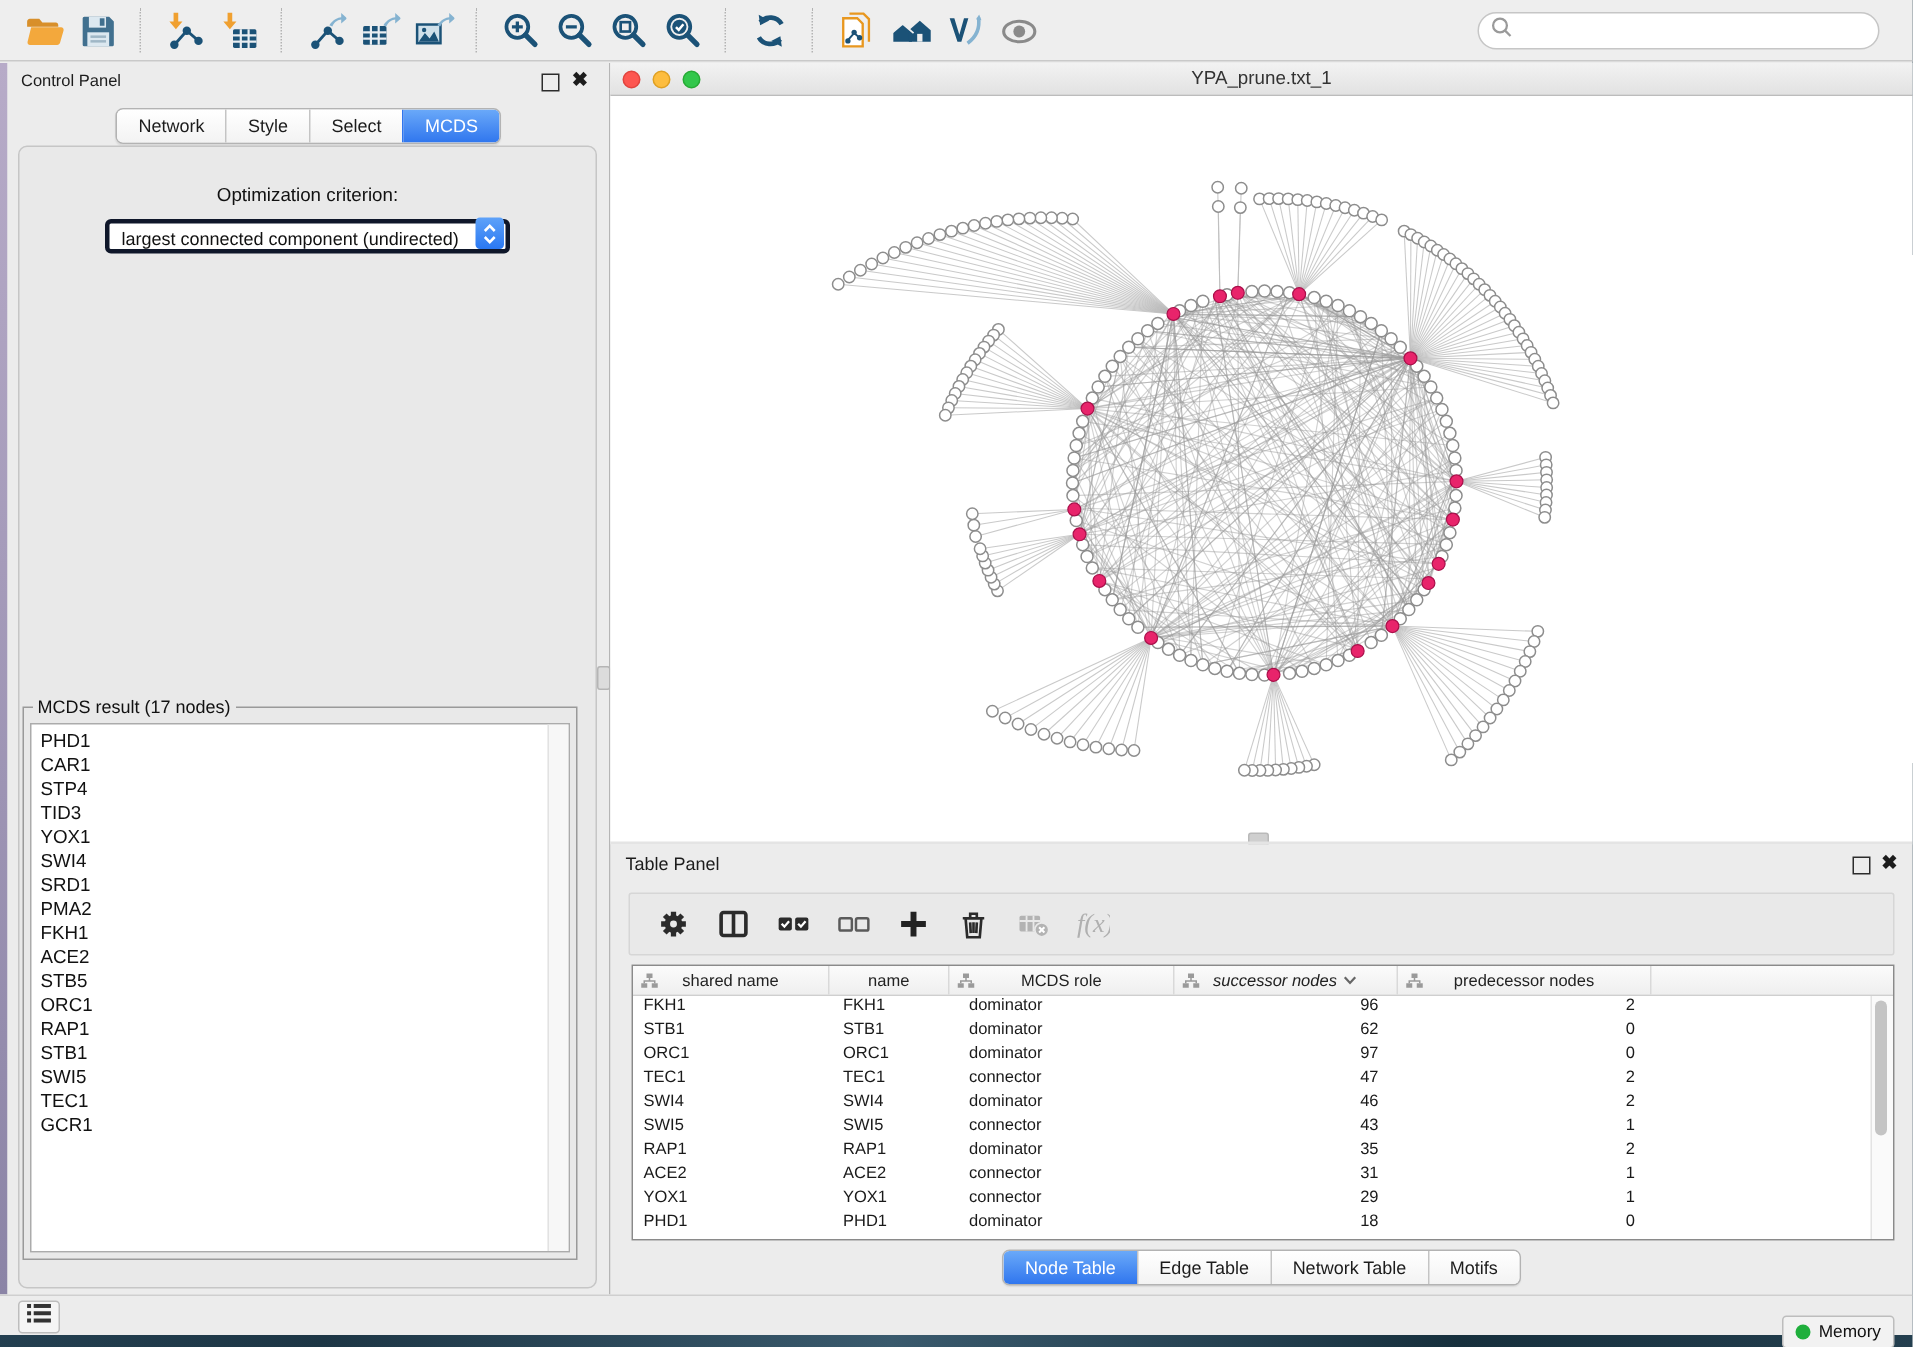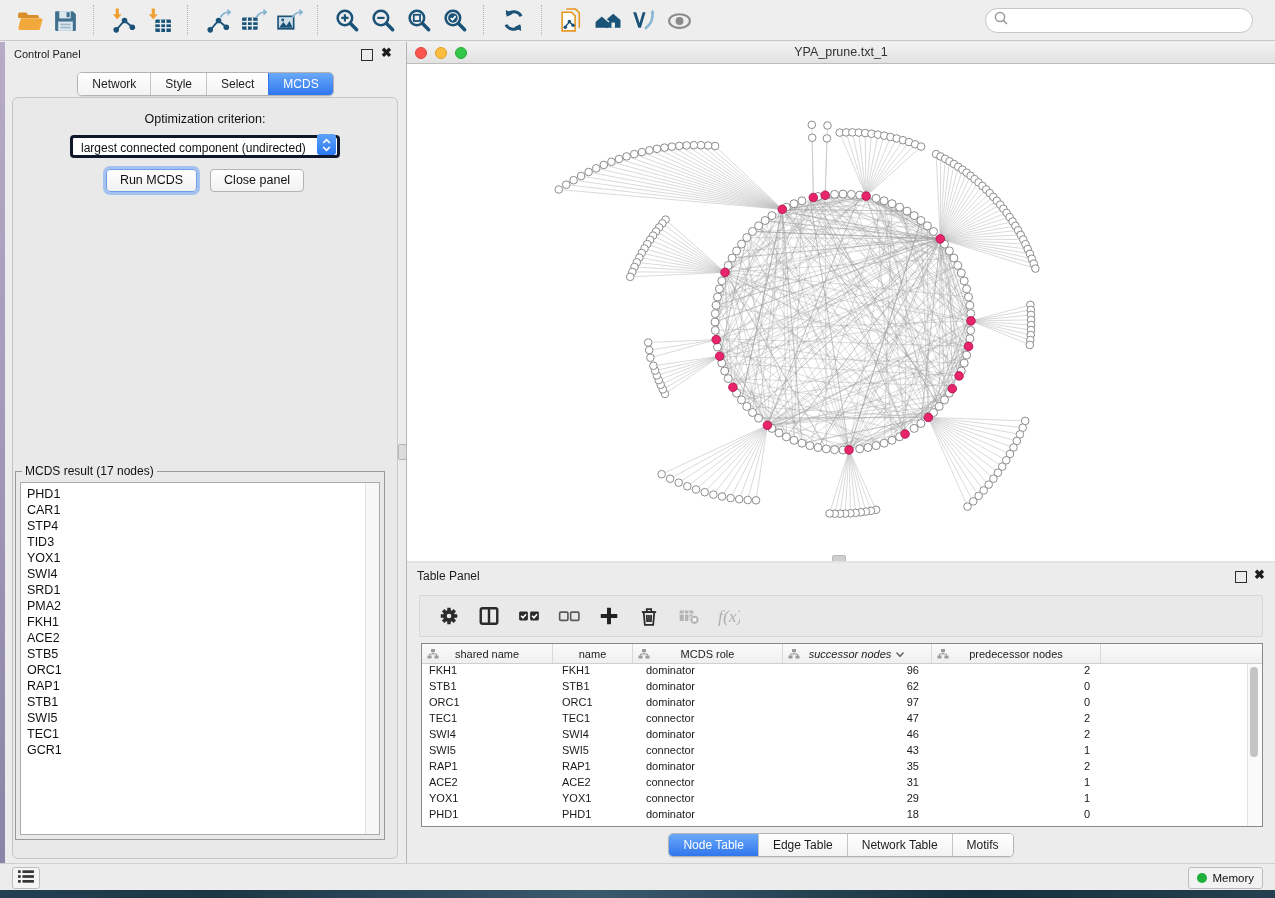--- a/index.html
+++ b/index.html
@@ -39,21 +39,21 @@
   .cp-tabs{position:absolute;top:30px;left:0;right:0;display:flex;justify-content:center}
   .cp-tabs-group,.bt-tabs-group{display:flex;border:1px solid #b3b3b3;border-radius:5px;overflow:hidden;background:#fff;
     box-shadow:0 1px 1px rgba(0,0,0,.08)}
   .seg-tab{height:22px;line-height:22px;padding:0 14px;font-size:12px;color:#1c1c1c;background:linear-gradient(#ffffff,#f3f3f3);
     border-left:1px solid #c4c4c4}
   .seg-tab:first-child{border-left:none}
   .seg-tab.active{background:linear-gradient(#6aa9f9,#3076ee);color:#fff;border-left-color:#3076ee}
 
   .cp-body{position:absolute;left:7px;top:55px;width:386px;height:762px;background:#e9e9e9;
     border:1px solid #c6c6c6;border-radius:6px;box-sizing:border-box}
-  .opt-label{text-align:center;padding-top:14px;font-size:12.5px;color:#111}
+  .opt-label{text-align:center;padding-top:25px;font-size:12.5px;color:#111}
   .select{width:270px;height:23px;margin:9px auto 0;background:#fff;border:3px solid #0f172a;border-radius:4px;
     position:relative;display:flex;align-items:flex-end;box-sizing:border-box}
   .select .sel-text{font-size:12px;color:#111;padding-left:8px;flex:1;white-space:nowrap;overflow:hidden}
   .select .stepper{width:19px;height:21px;border-radius:3px;background:linear-gradient(#5ea2f9,#2a78f2);
     display:flex;flex-direction:column;align-items:center;justify-content:center;margin-right:1px}
   .btn-row{display:flex;justify-content:center;gap:13px;margin-top:11px}
   .mac-btn{height:23px;padding:0 13px;background:linear-gradient(#ffffff,#f1f1f1);border:1px solid #b4b4b4;
     border-radius:4px;font-size:12.5px;color:#111;line-height:21px;box-sizing:border-box}
   .mac-btn.focused{border-color:#6f9ee8;box-shadow:0 0 0 3px rgba(96,156,245,.5)}
 
@@ -103,21 +103,21 @@
   .td.c4{width:169px;text-align:right;padding-right:11px}
   .tbl-scroll{position:absolute;right:0;top:20px;bottom:0;width:14px;background:#fafafa;border-left:1px solid #e3e3e3}
   .tbl-thumb{position:absolute;left:2px;top:3px;width:8px;height:90px;background:#c4c4c4;border-radius:4px}
 
   .bt-tabs{position:absolute;left:0;right:0;top:270px;display:flex;justify-content:center}
 
   
   .status-bar{position:absolute;left:0;top:863px;right:0;height:27px;background:#ececec;border-top:1px solid #cfcfcf;box-sizing:border-box}
   .status-left-btn{position:absolute;left:12px;top:3px;width:26px;height:20px;background:#f5f5f5;border:1px solid #bdbdbd;
     border-radius:3px;display:flex;align-items:center;justify-content:center}
-  .memory-btn{position:absolute;right:12px;top:3px;height:20px;background:#f2f2f2;border:1px solid #bdbdbd;border-radius:3px;
+  .memory-btn{position:absolute;right:12px;top:13px;height:20px;background:#f2f2f2;border:1px solid #bdbdbd;border-radius:3px;
     display:flex;align-items:center;gap:5px;padding:0 8px;font-size:11.5px;color:#111}
   .mem-dot{width:10px;height:10px;border-radius:50%;background:#1faf3c}
 </style>
 </head>
 <body>
 
 <div class="app">
 
   <div class="toolbar">
     <div style="display:flex;align-items:center" id="tb-groups">
@@ -315,24 +315,20 @@
     <div class="cp-body">
       <div class="opt-label">Optimization criterion:</div>
       <div class="select">
         <span class="sel-text">largest connected component (undirected)</span>
         <span class="stepper">
           <svg width="11" height="16" viewBox="0 0 11 16">
               <path d="M2.2 6l3.3-3.4L8.8 6" stroke="#fff" stroke-width="1.7" fill="none"></path>
               <path d="M2.2 10l3.3 3.4L8.8 10" stroke="#fff" stroke-width="1.7" fill="none"></path>
             </svg>
         </span>
-      </div>
-      <div class="btn-row">
-        <button class="mac-btn focused">Run MCDS</button>
-        <button class="mac-btn">Close panel</button>
       </div>
       <fieldset class="result-fieldset">
         <legend>MCDS result (17 nodes)</legend>
         <div class="result-list">
           <div class="result-items" id="result-items">
               <div class="result-item">PHD1</div>
               <div class="result-item">CAR1</div>
               <div class="result-item">STP4</div>
               <div class="result-item">TID3</div>
               <div class="result-item">YOX1</div>

